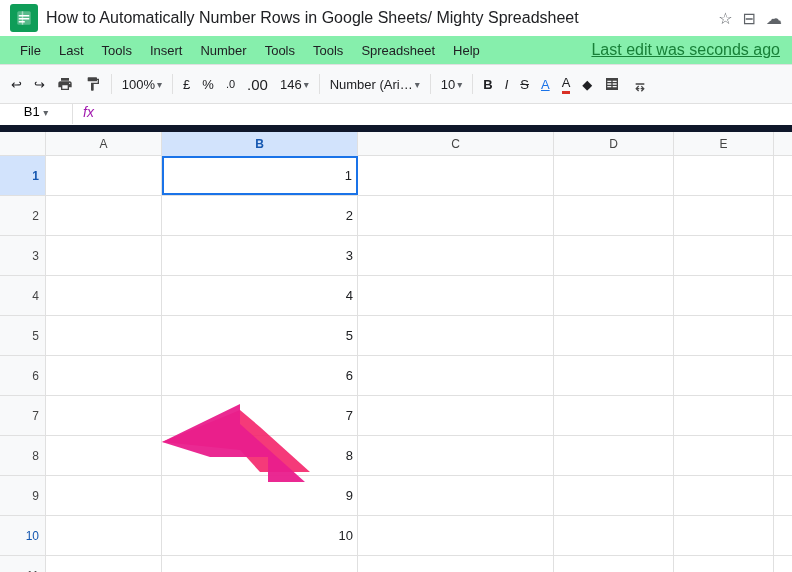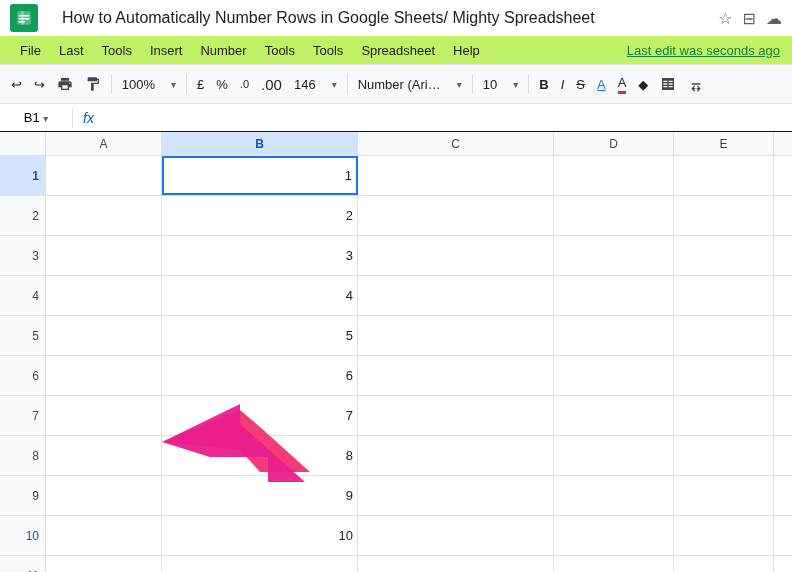--- a/index.html
+++ b/index.html
@@ -4,21 +4,21 @@
   <style>
     * { margin: 0; padding: 0; box-sizing: border-box; }
     body { font-family: Arial, sans-serif; font-size: 13px; background: #fff; width: 792px; height: 572px; overflow: hidden; }
 
     
     #title-bar {
       display: flex;
       align-items: center;
       padding: 6px 10px;
       background: #fff;
-      gap: 24px;
+      gap: 8px;
       height: 36px;
     }
     #app-logo {
       width: 28px;
       height: 28px;
       background: #0f9d58;
       border-radius: 3px;
       display: flex;
       align-items: center;
       justify-content: center;
@@ -41,35 +41,35 @@
       color: #5f6368;
       font-size: 16px;
     }
     #title-icons span { cursor: pointer; }
 
     
     #menu-bar {
       display: flex;
       align-items: center;
       padding: 2px 12px;
-      background: #bef264;
+      background: #86efac;
       gap: 2px;
       height: 28px;
     }
     .menu-item {
       padding: 3px 8px;
       border-radius: 3px;
       cursor: pointer;
       color: #202124;
       font-size: 13px;
     }
     #last-edit {
       margin-left: auto;
       color: #188038;
-      font-size: 13px;
+      font-size: 16px;
       text-decoration: underline;
       cursor: pointer;
     }
 
     
     #toolbar {
       display: flex;
       align-items: center;
       padding: 3px 6px;
       background: #f8f9fa;
@@ -93,50 +93,49 @@
     }
     .toolbar-sep {
       width: 1px;
       height: 20px;
       background: #e0e0e0;
       margin: 0 3px;
     }
     .toolbar-dropdown {
       display: flex;
       align-items: center;
-      gap: 16px;
+      gap: 2px;
       padding: 3px 5px;
       border-radius: 3px;
       cursor: pointer;
       font-size: 13px;
       color: #202124;
       justify-content: flex-end;
     }
     .dropdown-arrow { font-size: 10px; color: #5f6368; }
     .toolbar-bold { font-weight: bold; }
     .toolbar-italic { font-style: italic; }
     .toolbar-strike { text-decoration: line-through; }
     .toolbar-underline { text-decoration: underline; }
 
     
     #formula-bar {
       display: flex;
-      align-items: center;
       height: 28px;
-      border-bottom: 1px solid #0f172a;
+      border-bottom: 7px solid #0f172a;
       padding: 0 6px;
       gap: 6px;
     }
     #formula-bar-sep {
       width: 1px;
       height: 20px;
       background: #e0e0e0;
     }
     #fx-icon {
-      color: #0369a1;
+      color: #a21caf;
       font-size: 14px;
       font-style: italic;
       padding: 0 4px;
     }
     #formula-input {
       flex: 1;
       border: none;
       outline: none;
       font-size: 13px;
     }

